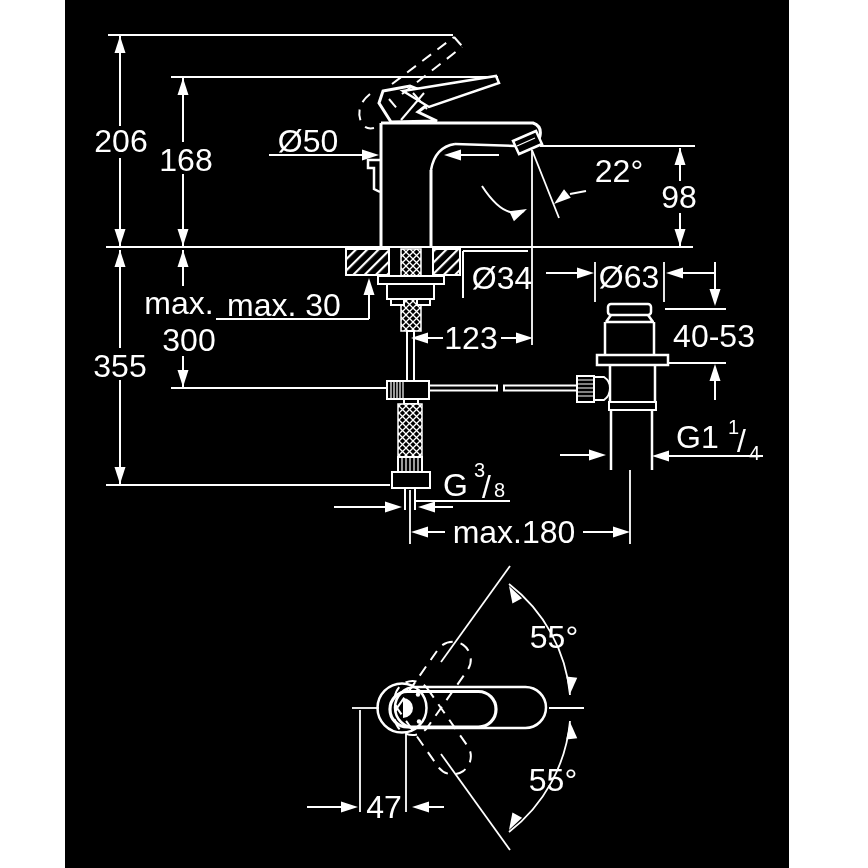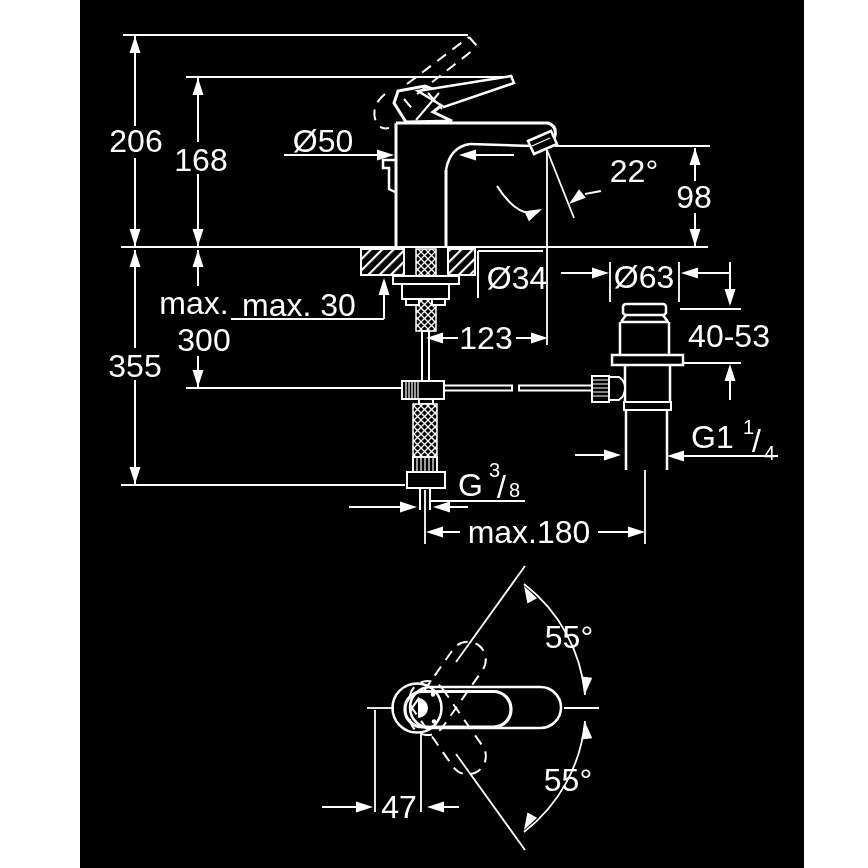--- a/index.html
+++ b/index.html
@@ -1,17 +1,17 @@
 <!DOCTYPE html>
 <html><head>
 <meta charset="utf-8">
 <style>
   html,body{margin:0;padding:0;background:#fff;}
   .page{position:relative;width:868px;height:868px;background:#fff;overflow:hidden;}
-  .canvas{position:absolute;left:80px;top:0;width:684px;height:868px;background:#c4b5fd;}
+  .canvas{position:absolute;left:65px;top:0;width:684px;height:868px;background:#c4b5fd;}
   svg{display:block;}
   .ext{stroke:#fff;stroke-width:1.8;fill:none;}
   .dim{stroke:#fff;stroke-width:2;fill:none;}
   .o2{stroke:#fff;stroke-width:2;fill:none;}
   .o25{stroke:#fff;stroke-width:2.5;fill:none;}
   .o3{stroke:#fff;stroke-width:3;fill:none;}
   .blk{fill:#000;stroke:#fff;}
   .dash{stroke:#fff;stroke-width:2;fill:none;stroke-dasharray:11 8;}
   .thin{stroke:#fff;stroke-width:1.2;fill:none;}
   text{font-family:"Liberation Sans", sans-serif;fill:#fff;}

